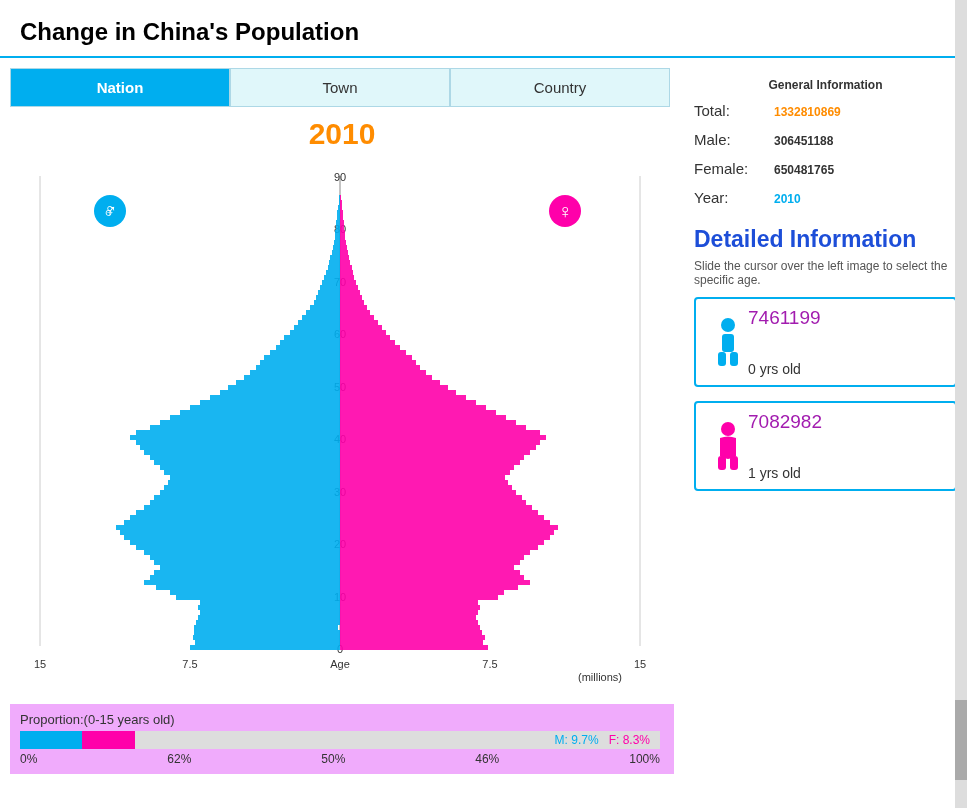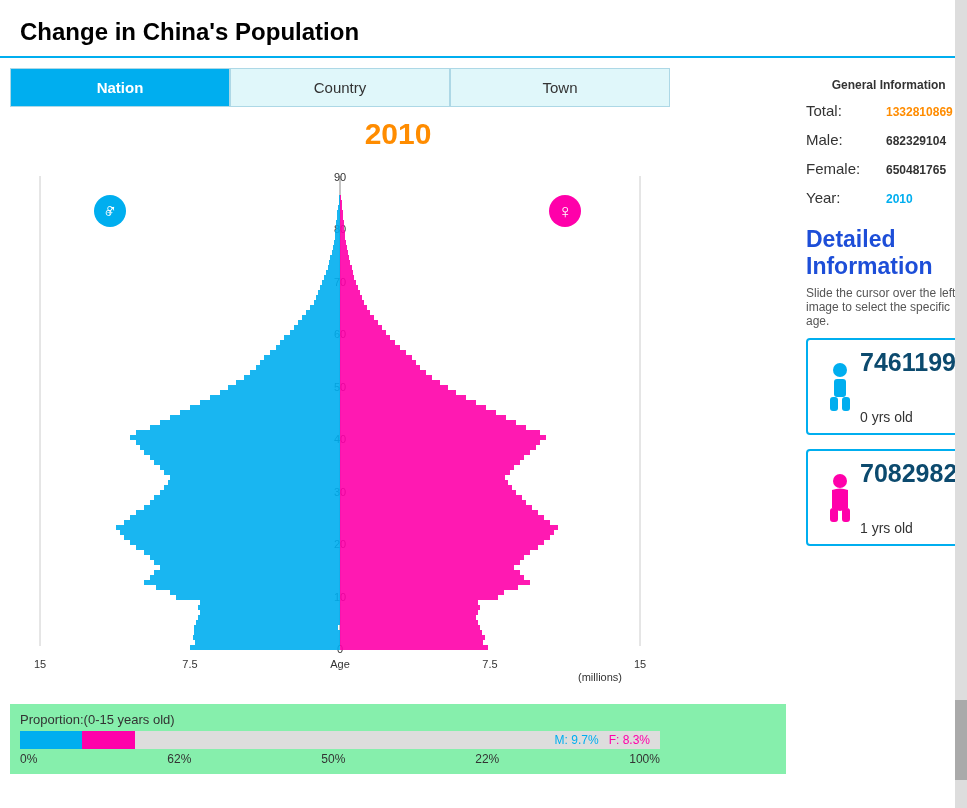--- a/index.html
+++ b/index.html
@@ -127,23 +127,23 @@
 
     .detail-card {
       display: flex;
       align-items: center;
       border: 2px solid #00AEEF;
       border-radius: 4px;
       padding: 8px 12px;
       margin-bottom: 14px;
     }
     .detail-card .card-info .value {
-      font-size: 25px;
-      font-weight: bold;
-      color: #0c4a6e;
+      font-size: 19px;
+      font-weight: normal;
+      color: #a21caf;
     }
     .detail-card .card-info .age-label {
       font-size: 14px;
       color: #333;
       margin-top: 32px;
     }
 
     
     .male-icon {
       width: 40px;
@@ -151,24 +151,24 @@
     }
     .female-icon {
       width: 40px;
       height: 50px;
     }
 
     
     .bottom-bar {
       margin-top: 8px;
       padding: 8px 10px;
-      background: #86efac;
+      background: #f0abfc;
       display: flex;
       flex-direction: column;
-      width: 776px;
+      width: 664px;
     }
     .proportion-label {
       font-size: 13px;
       color: #333;
       margin-bottom: 4px;
     }
     .proportion-bar-container {
       position: relative;
       height: 18px;
       width: 640px;
@@ -233,22 +233,22 @@
   <div class="header">
     <h1>Change in China's Population</h1>
   </div>
 
   <div class="main-content">
 
     <div class="left-panel">
 
       <div class="tabs">
         <div class="tab active">Nation</div>
+        <div class="tab">Town</div>
         <div class="tab">Country</div>
-        <div class="tab">Town</div>
       </div>
 
       <div class="year-label">2010</div>
 
       <div class="pyramid-container">
         <svg class="pyramid-svg" width="660" height="540">
 
           <line x1="30" y1="20" x2="30" y2="490" stroke="#ccc" stroke-width="1"></line>
           <line x1="630" y1="20" x2="630" y2="490" stroke="#ccc" stroke-width="1"></line>
           <line x1="330" y1="20" x2="330" y2="490" stroke="#888" stroke-width="1"></line>
@@ -504,38 +504,38 @@
                 &nbsp;
                 <span style="color:#FF00AA;">F: 8.3%</span>
               </span>
             </div>
           </div>
         </div>
         <div class="percentage-ruler">
           <span>0%</span>
           <span>62%</span>
           <span>50%</span>
-          <span>22%</span>
+          <span>46%</span>
           <span>100%</span>
         </div>
       </div>
     </div>
 
     <div class="right-panel">
 
       <div class="general-info">
         <h2>General Information</h2>
 
         <div class="info-row">
           <span class="info-label">Total:</span>
           <span class="info-value orange">1332810869</span>
         </div>
         <div class="info-row">
           <span class="info-label">Male:</span>
-          <span class="info-value">682329104</span>
+          <span class="info-value">306451188</span>
         </div>
         <div class="info-row">
           <span class="info-label">Female:</span>
           <span class="info-value">650481765</span>
         </div>
         <div class="info-row">
           <span class="info-label">Year:</span>
           <span class="info-value cyan">2010</span>
         </div>
       </div>

